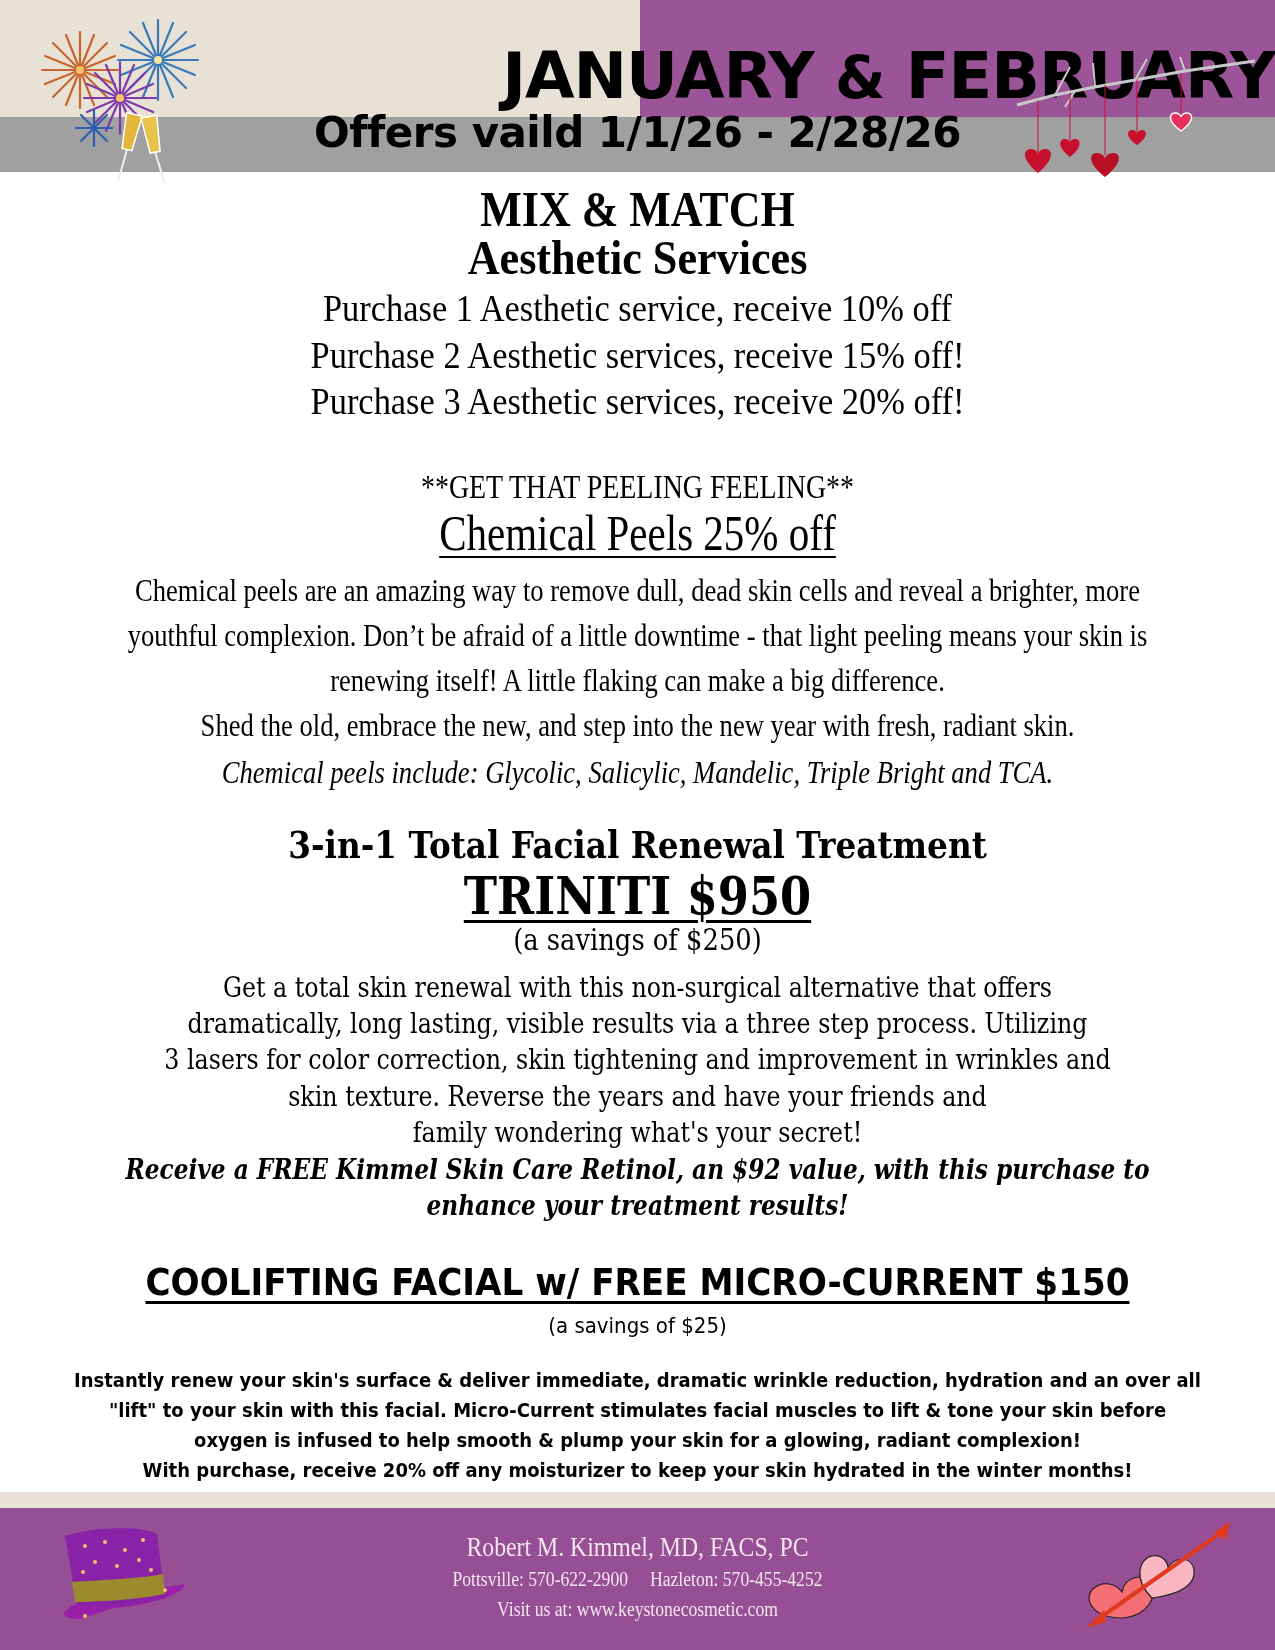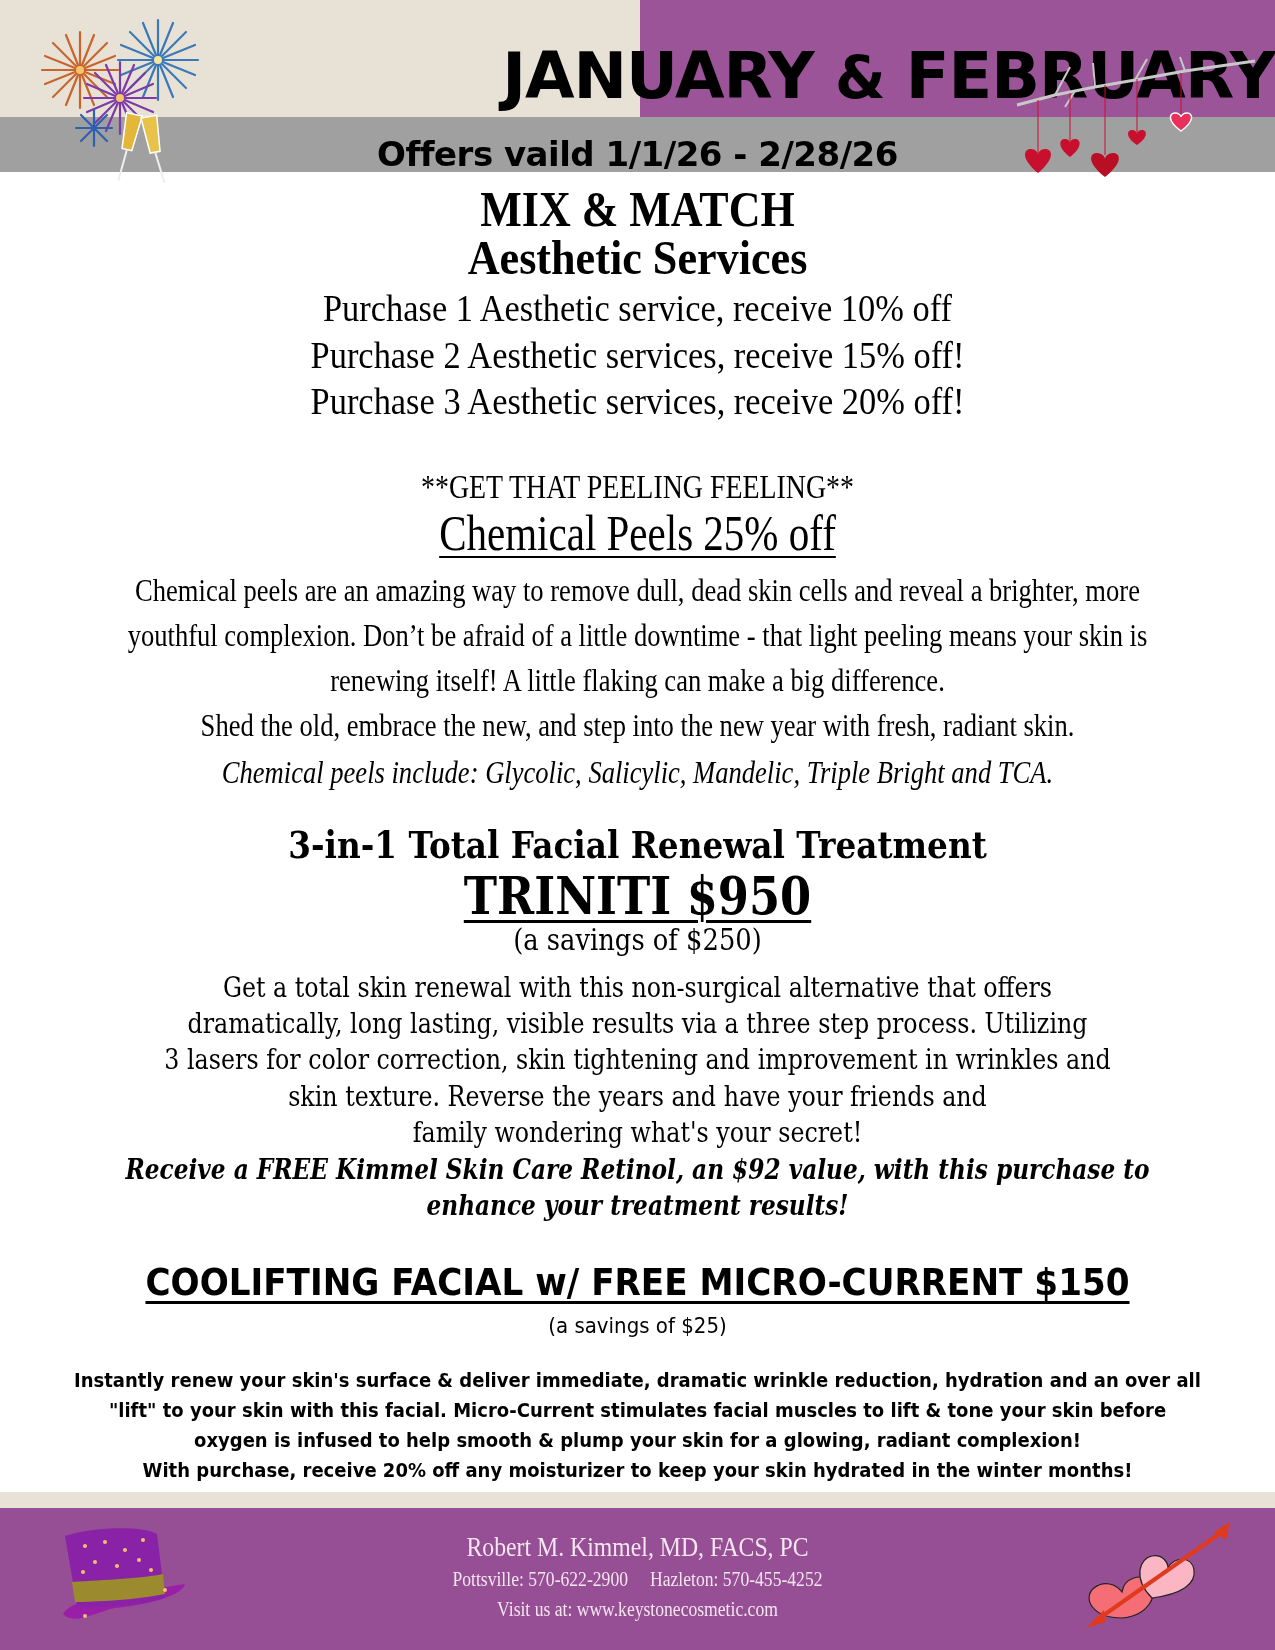--- a/index.html
+++ b/index.html
@@ -6,21 +6,21 @@
   body { width:1275px; height:1650px; position:relative; background:#ffffff; overflow:hidden; font-family:"DejaVu Serif", serif; color:#000; }
   .abs { position:absolute; }
   .center { left:0; width:1275px; text-align:center; }
 
   
   #hdr-beige { left:0; top:0; width:640px; height:117px; background:#e8e2d6; }
   #hdr-purple { left:640px; top:0; width:635px; height:117px; background:#9b5498; }
   #hdr-grey { left:0; top:117px; width:1275px; height:55px; background:#a0a0a0; }
   #title { top:36px; left:0; width:1275px; text-align:right; font-family:"DejaVu Sans", sans-serif; font-weight:bold; font-size:64px; letter-spacing:-1px; line-height:80px; }
   #title .amp { font-size:58px; }
-  #validity { top:128px; font-family:"DejaVu Sans", sans-serif; font-weight:bold; font-size:34px; line-height:52px; letter-spacing:-0.5px; }
+  #validity { top:107px; font-family:"DejaVu Sans", sans-serif; font-weight:bold; font-size:42px; line-height:52px; letter-spacing:-0.5px; }
 
   #mix-title { top:180px; font-size:50px; line-height:58px; transform:scaleX(0.88); font-family:"Liberation Serif", serif; font-weight:bold; }
   #mix-sub { top:230px; font-size:48px; line-height:56px; font-family:"Liberation Serif", serif; font-weight:bold; transform:scaleX(0.92); }
   .mix-line { font-size:37px; line-height:46px; font-family:"Liberation Serif", serif; transform:scaleX(0.93); }
 
   #peel-kicker { top:466px; font-size:34px; line-height:42px; font-family:"Liberation Serif", serif; transform:scaleX(0.82); }
   #peel-title { top:504px; font-size:50px; line-height:58px; font-family:"Liberation Serif", serif; transform:scaleX(0.82); }
   #peel-title span { text-decoration:underline; text-decoration-thickness:2px; text-underline-offset:6px; }
   .peel-body { font-size:32px; line-height:44px; font-family:"Liberation Serif", serif; transform:scaleX(0.83); }
   #peel-types { top:750px; font-size:32px; line-height:44px; font-style:italic; font-family:"Liberation Serif", serif; transform:scaleX(0.83); }

